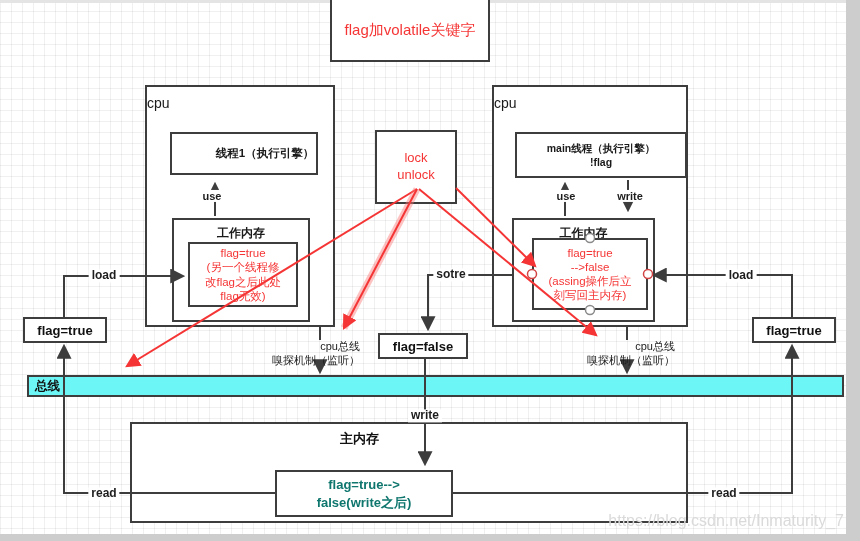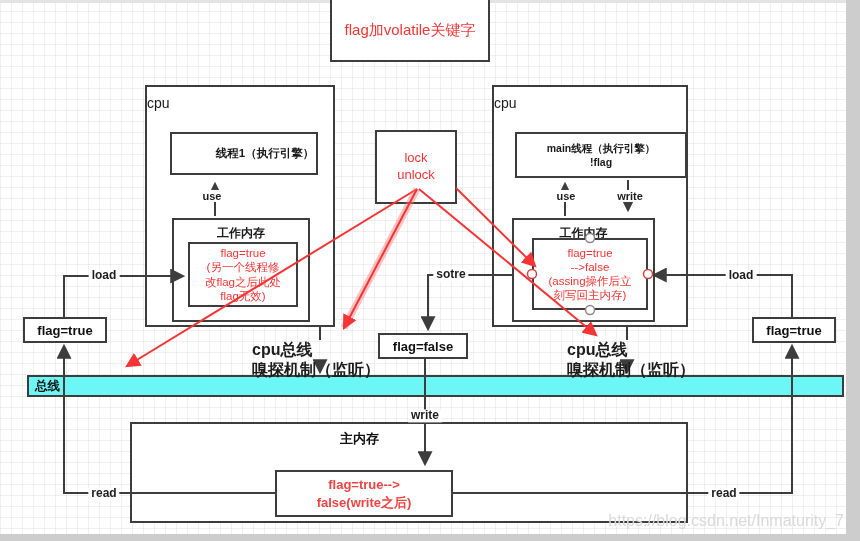--- a/index.html
+++ b/index.html
@@ -16,22 +16,22 @@
   }
   .strip{position:absolute;background:#cdcdcd;}
   .bx{position:absolute;background:#fff;border:2px solid var(--border);box-sizing:border-box;}
   .center{display:flex;align-items:center;justify-content:center;text-align:center;}
   .col{display:flex;flex-direction:column;align-items:center;justify-content:center;text-align:center;}
   .cpu-title{position:absolute;top:8px;left:0;right:0;text-align:left;font-weight:normal;font-size:14px;color:#1a1a1a;}
   .wm-title{position:absolute;top:5px;left:0;right:0;text-align:center;font-weight:bold;font-size:12px;color:#1a1a1a;}
   .redtext{color:var(--red);font-weight:normal;}
   .lbl{position:absolute;transform:translate(-50%,-50%);background:#fff;padding:0 3px;
        font-weight:bold;font-size:12px;color:#1d1d1d;white-space:nowrap;line-height:1.1;z-index:6;}
-  .sniff{position:absolute;transform:translateX(-50%);text-align:left;font-weight:bold;
-         font-size:16px;color:#1d1d1d;line-height:1.25;white-space:nowrap;z-index:6;}
+  .sniff{position:absolute;transform:translateX(-50%);text-align:right;font-weight:normal;
+         font-size:11px;color:#1d1d1d;line-height:1.25;white-space:nowrap;z-index:6;}
   svg.overlay{position:absolute;left:0;top:0;z-index:5;pointer-events:none;}
   .kline{stroke:var(--border);stroke-width:2;fill:none;}
   .rline{stroke:var(--red);stroke-width:2;fill:none;}
   .rglow{stroke:rgba(250,120,120,0.45);stroke-width:7;fill:none;}
   #watermark{position:absolute;right:16px;top:512px;font-size:16px;color:var(--watermark);z-index:7;}
   #bus-bar{background:var(--bus);z-index:2;}
   .bus-name{position:absolute;left:0;top:0;bottom:0;width:37px;display:flex;align-items:center;justify-content:center;font-weight:bold;font-size:12.5px;color:#111;}
   .bus-desc{position:absolute;left:43px;top:0;bottom:0;display:flex;align-items:center;font-weight:bold;font-size:12.5px;color:#111;}
   .small-red{font-size:11.5px;line-height:1.22;}
   .flagbox-label{font-weight:bold;font-size:13px;color:#111;}
@@ -97,21 +97,21 @@
     <span>flag=true</span>
   </div>
 
   <div id="bus-bar" class="bx" style="left:27px;top:375px;width:817px;height:22px;text-decoration:underline;">
     <span class="bus-name">总线</span>
   </div>
 
   <div class="bx" style="left:130px;top:422px;width:558px;height:101px;">
     <div style="position:absolute;left:208px;top:6px;font-weight:bold;font-size:13px;color:#111;">主内存</div>
   </div>
-  <div class="bx col" style="left:275px;top:470px;width:178px;height:47px;font-weight:bold;font-size:13px;color:#ef4444;line-height:1.35;z-index:3;">
+  <div class="bx col" style="left:275px;top:470px;width:178px;height:47px;font-weight:bold;font-size:13px;color:#0f766e;line-height:1.35;z-index:3;">
     <div>flag=true--&gt;</div>
     <div>false(write之后)</div>
   </div>
 
   <svg class="overlay" width="860" height="541" viewBox="0 0 860 541">
     <defs>
       <marker id="ab" viewBox="0 0 10 10" refX="8.5" refY="5" markerWidth="7.5" markerHeight="7.5" orient="auto">
         <path d="M0,0 L10,5 L0,10 Z" fill="#3d3d3d"></path>
       </marker>
       <marker id="ar" viewBox="0 0 10 10" refX="8.5" refY="5" markerWidth="7.5" markerHeight="7.5" orient="auto">

